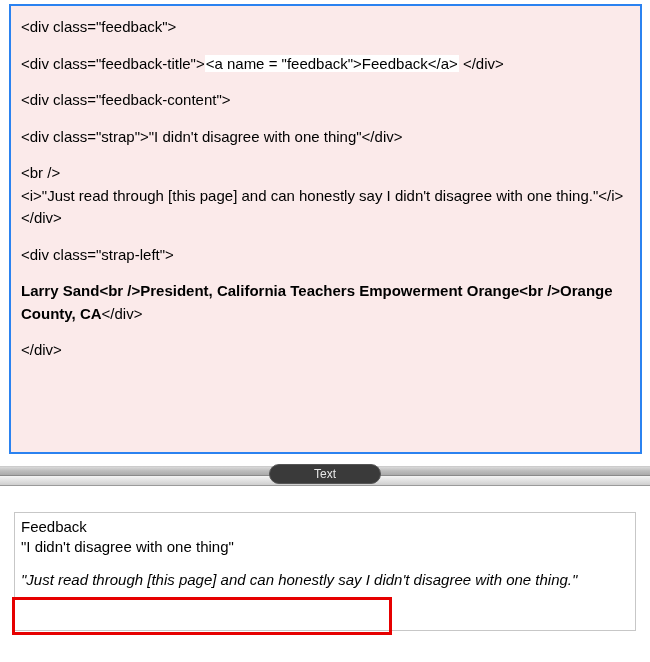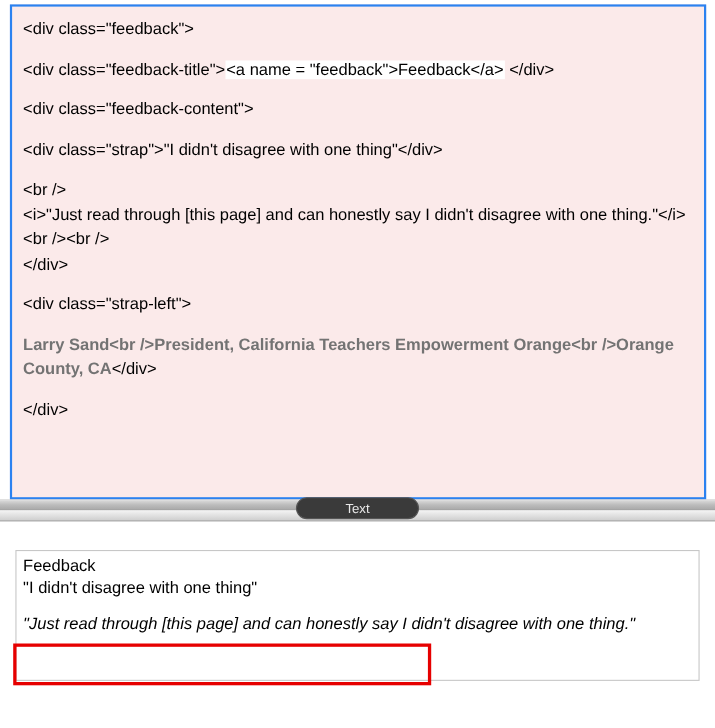--- a/index.html
+++ b/index.html
@@ -15,24 +15,24 @@
     border: 2px solid #2b82f0;
     background: #fbeaea;
     padding: 10px 10px 10px 10px;
     height: 450px;
     font-size: 15px;
     line-height: 1.5;
     color: #000;
   }
   .editor-panel .codeblock { margin-bottom: 14px; }
   .highlight-white { background: #ffffff; padding: 0 1px; }
-  .author-red { color: #737373; font-weight: bold; }
+  .author-red { color: #000000; font-weight: bold; }
   .divider-wrap {
     position: relative;
-    margin-top: 0;
+    margin-top: 12px;
     height: 28px;
   }
   .divider-bar {
     height: 10px;
     background: linear-gradient(to bottom, #d9d9d9, #bcbcbc 50%, #aaa);
     border-top: 1px solid #ccc;
     border-bottom: 1px solid #8a8a8a;
   }
   .divider-bar2 {
     height: 10px;
@@ -83,21 +83,20 @@
     <span>&lt;div class="feedback-title"&gt;</span><span class="highlight-white"><span>&lt;a name = "feedback"&gt;</span><span>Feedback</span><span>&lt;/a&gt;</span></span><span> &lt;/div&gt;</span>
   </div>
 
   <div class="codeblock">&lt;div class="feedback-content"&gt;</div>
 
   <div class="codeblock">&lt;div class="strap"&gt;"I didn't disagree with one thing"&lt;/div&gt;</div>
 
   <div class="codeblock">
     <div>&lt;br /&gt;</div>
     <div>&lt;i&gt;"Just read through [this page] and can honestly say I didn't disagree with one thing."&lt;/i&gt;</div>
-    <div>&lt;br /&gt;&lt;br /&gt;</div>
     <div>&lt;/div&gt;</div>
   </div>
 
   <div class="codeblock">&lt;div class="strap-left"&gt;</div>
 
   <div class="codeblock">
     <span class="author-red">Larry Sand</span><span class="author-red">&lt;br /&gt;</span><span class="author-red">President, California Teachers Empowerment Orange</span><span class="author-red">&lt;br /&gt;</span><span class="author-red">Orange County, CA</span><span>&lt;/div&gt;</span>
   </div>
 
   <div class="codeblock">&lt;/div&gt;</div>

